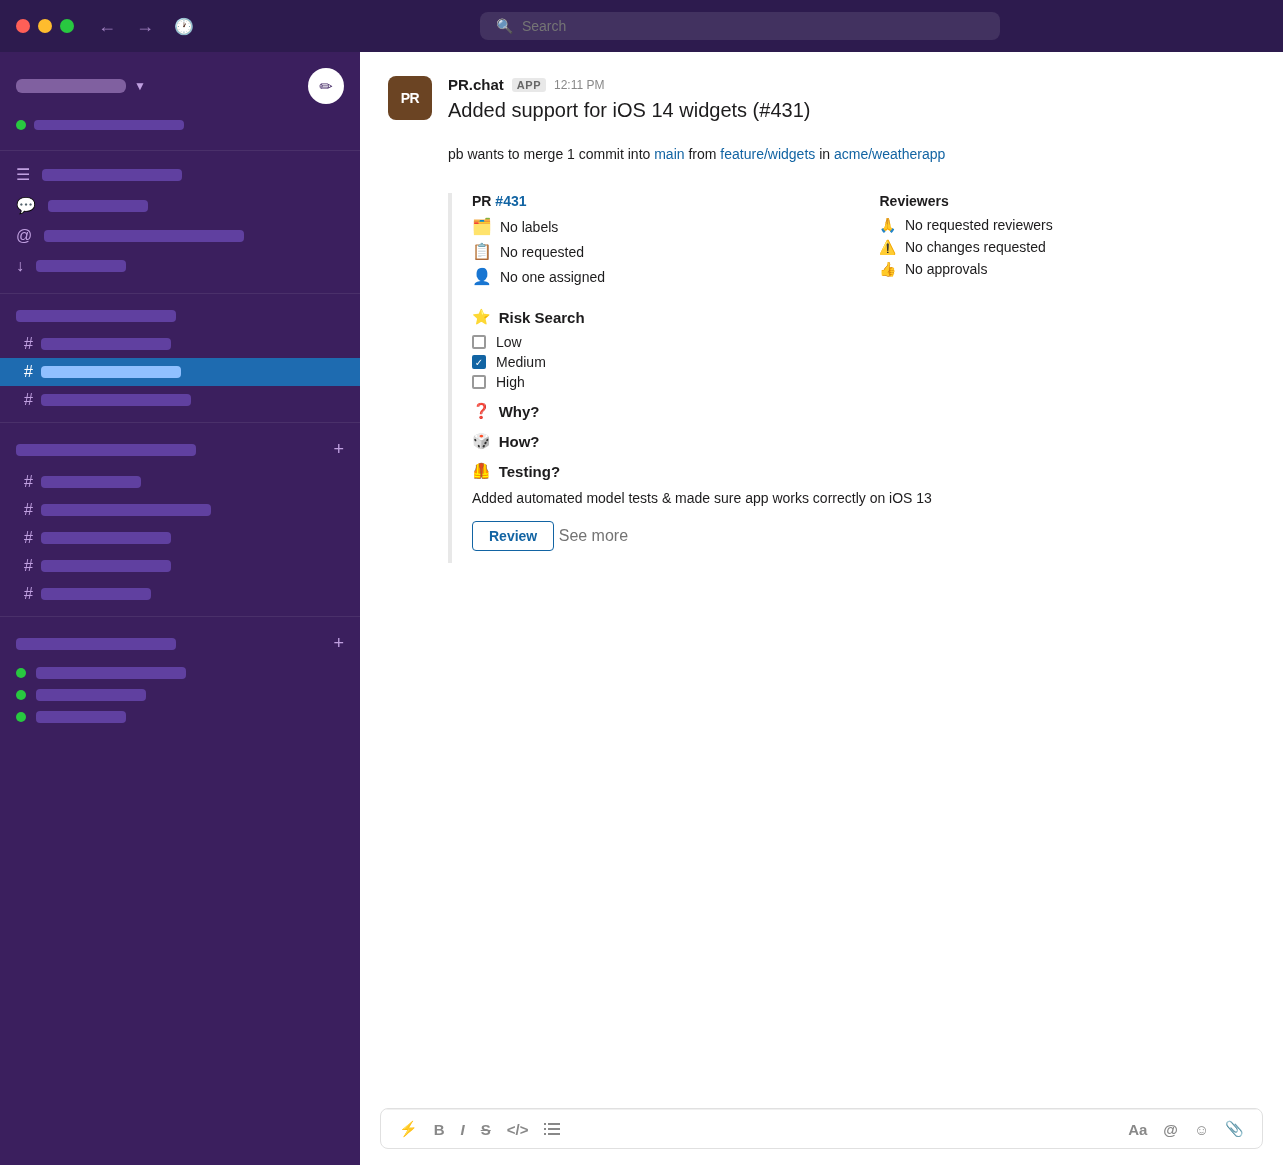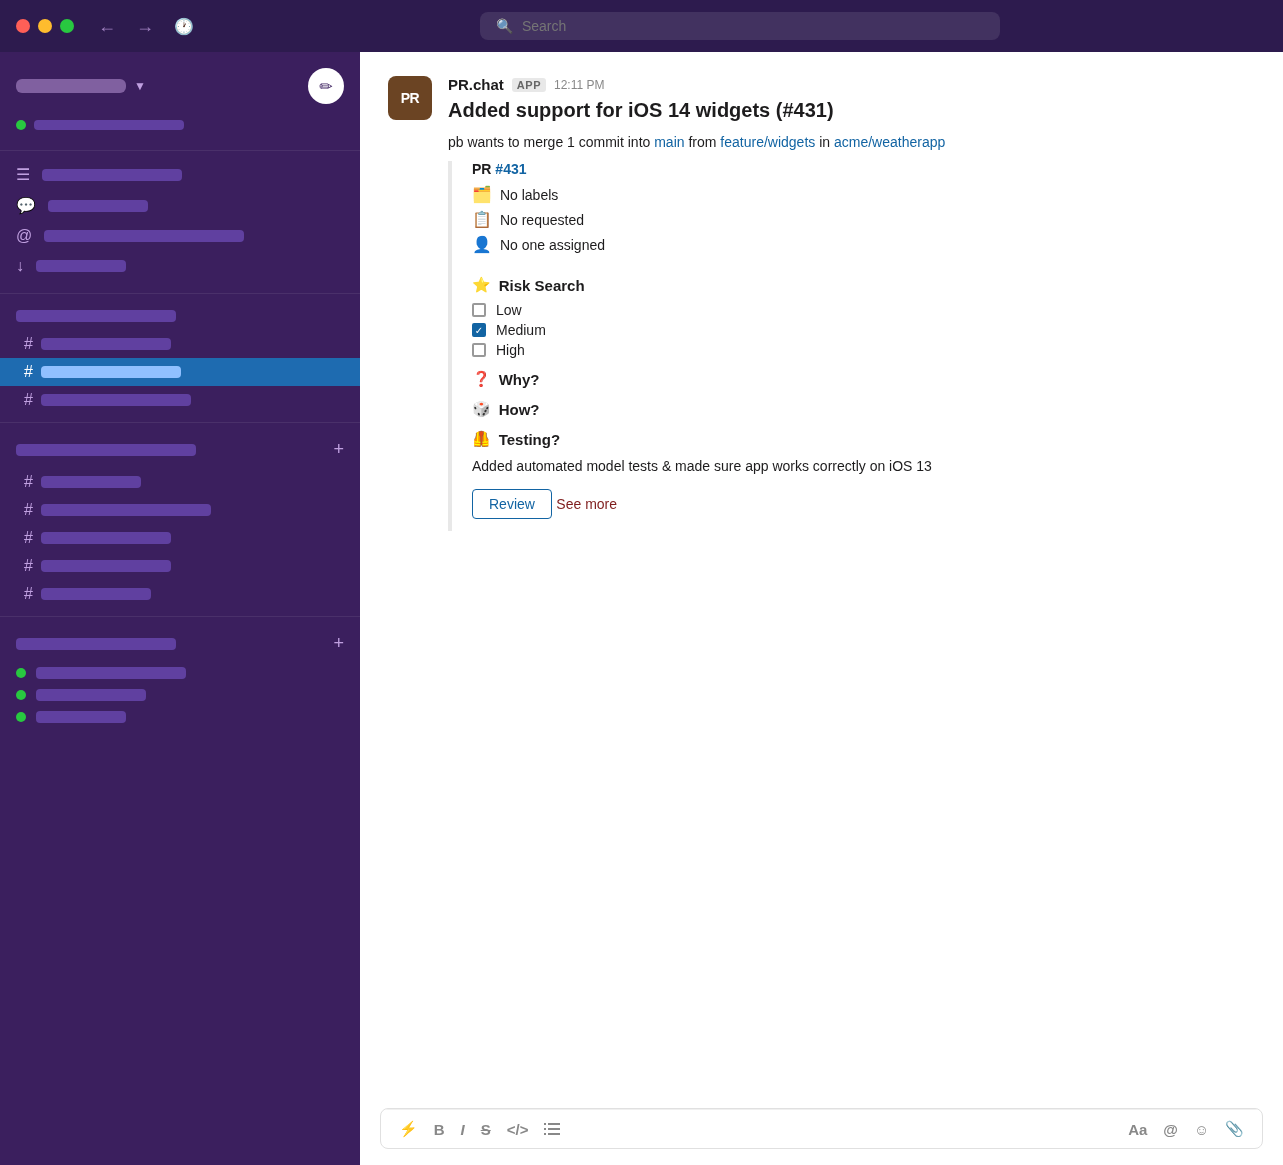--- a/index.html
+++ b/index.html
@@ -264,29 +264,29 @@
       letter-spacing: 0.5px;
     }
 
     .message-time {
       color: #888;
       font-size: 12px;
     }
 
     .pr-title {
       font-size: 20px;
-      font-weight: 700;
-      color: #1d1c1d;
-      margin-bottom: 10px;
+      font-weight: 400;
+      color: #1d1c1d;
+      margin-bottom: 22px;
     }
 
     .pr-subtitle {
       font-size: 14px;
       color: #1d1c1d;
-      margin-bottom: 8px;
+      margin-bottom: 28px;
       line-height: 1.5;
     }
 
     .pr-link-main { color: #1264a3; text-decoration: none; }
 
     .pr-details {
       border-left: 4px solid #e8e8e8;
       padding-left: 20px;
       margin-bottom: 16px;
     }
@@ -385,28 +385,28 @@
       font-size: 10px;
     }
 
     .review-btn {
       background: none;
       border: 1px solid #1264a3;
       color: #1264a3;
       padding: 6px 16px;
       border-radius: 4px;
       font-size: 14px;
-      font-weight: 400;
+      font-weight: 700;
       cursor: pointer;
       margin-bottom: 12px;
     }
 
     .see-more-link {
-      color: #7f1d1d;
-      font-size: 14px;
+      color: #737373;
+      font-size: 16px;
       text-decoration: none;
       cursor: pointer;
     }
 
     
     .composer-area {
       padding: 12px 20px 16px;
       border-top: none;
       flex-shrink: 0;
     }
@@ -617,20 +617,35 @@
                 <div class="pr-meta-item">
                   <span class="meta-emoji">📋</span>
                   <span>No requested</span>
                 </div>
                 <div class="pr-meta-item">
                   <span class="meta-emoji">👤</span>
                   <span>No one assigned</span>
                 </div>
               </div>
 
+              <div class="pr-info-section">
+                <h4>Reviewers</h4>
+                <div class="reviewer-item">
+                  <span>🙏</span>
+                  <span>No requested reviewers</span>
+                </div>
+                <div class="reviewer-item">
+                  <span>⚠️</span>
+                  <span>No changes requested</span>
+                </div>
+                <div class="reviewer-item">
+                  <span>👍</span>
+                  <span>No approvals</span>
+                </div>
+              </div>
             </div>
 
             
             <div class="pr-section">
               <div class="pr-section-title">
                 <span>⭐</span>
                 <span>Risk Search</span>
               </div>
               <div class="checklist">
                 <div class="check-item">

